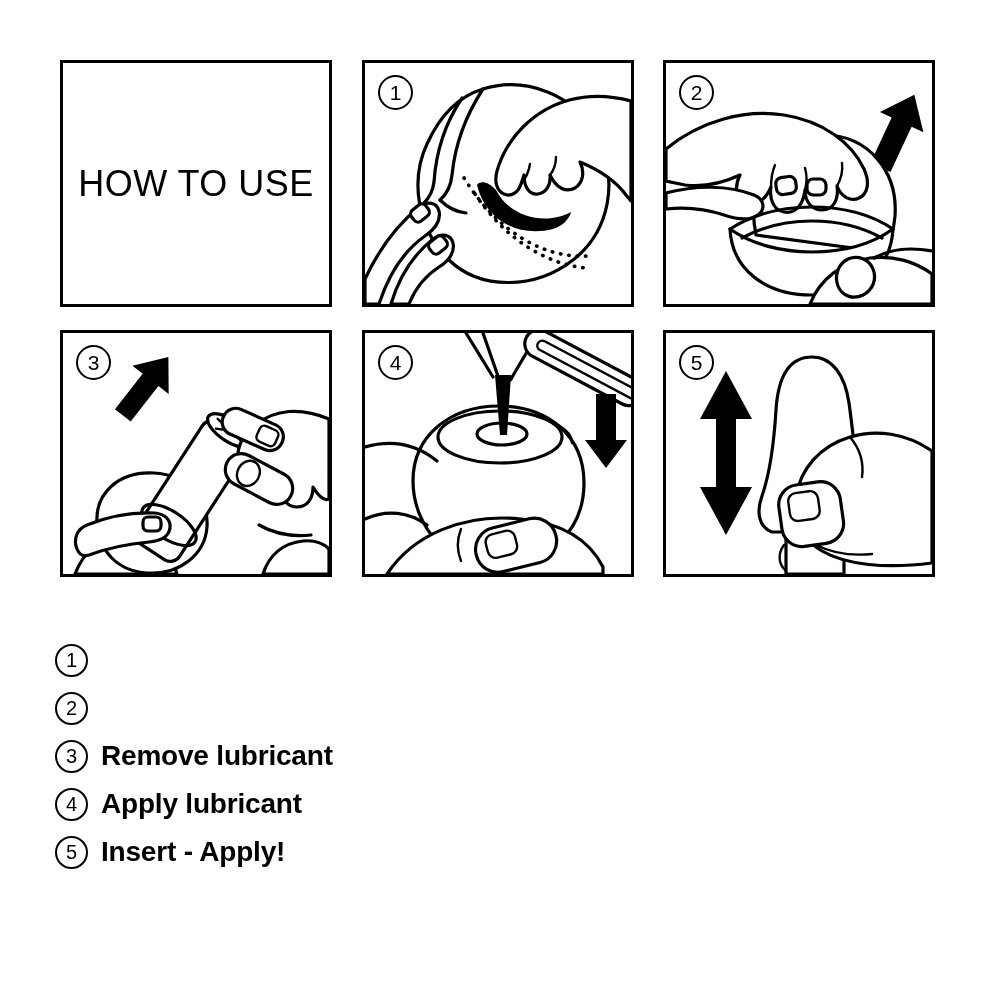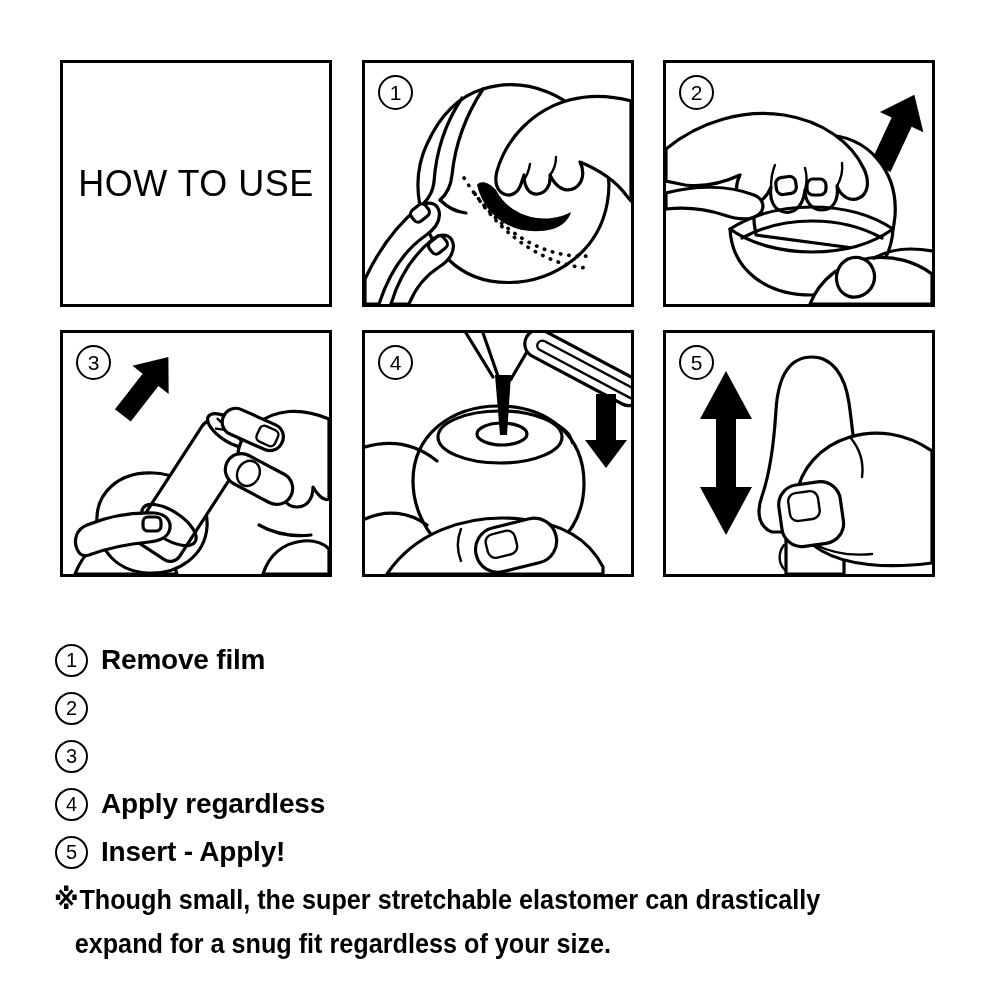--- a/index.html
+++ b/index.html
@@ -179,38 +179,32 @@
         <rect class="wh" x="114" y="150" width="62" height="62" rx="20"></rect>
         <rect class="ln2" x="124" y="158" width="30" height="28" rx="8"></rect>
       </g>
       <path class="ln2" d="M118 212 C112 220 112 230 119 237"></path>
     </svg>
   </div>
 
   <ul class="steps">
     <li class="step">
       <span class="circ">1</span>
-      <span class="step-text">Remove film</span>
     </li>
     <li class="step">
       <span class="circ">2</span>
     </li>
     <li class="step">
       <span class="circ">3</span>
+      <span class="step-text">Remove lubricant</span>
     </li>
     <li class="step">
       <span class="circ">4</span>
-      <span class="step-text">Apply regardless</span>
+      <span class="step-text">Apply lubricant</span>
     </li>
     <li class="step">
       <span class="circ">5</span>
       <span class="step-text">Insert - Apply!</span>
     </li>
   </ul>
 
-  <div class="note">
-    <div class="note-line l1">
-      <span class="mark">※</span><span>Though small, the super stretchable elastomer can drastically</span>
-    </div>
-    <div class="note-line l2">expand for a snug fit regardless of your size.</div>
-  </div>
 
 </div>
 
 </body></html>

